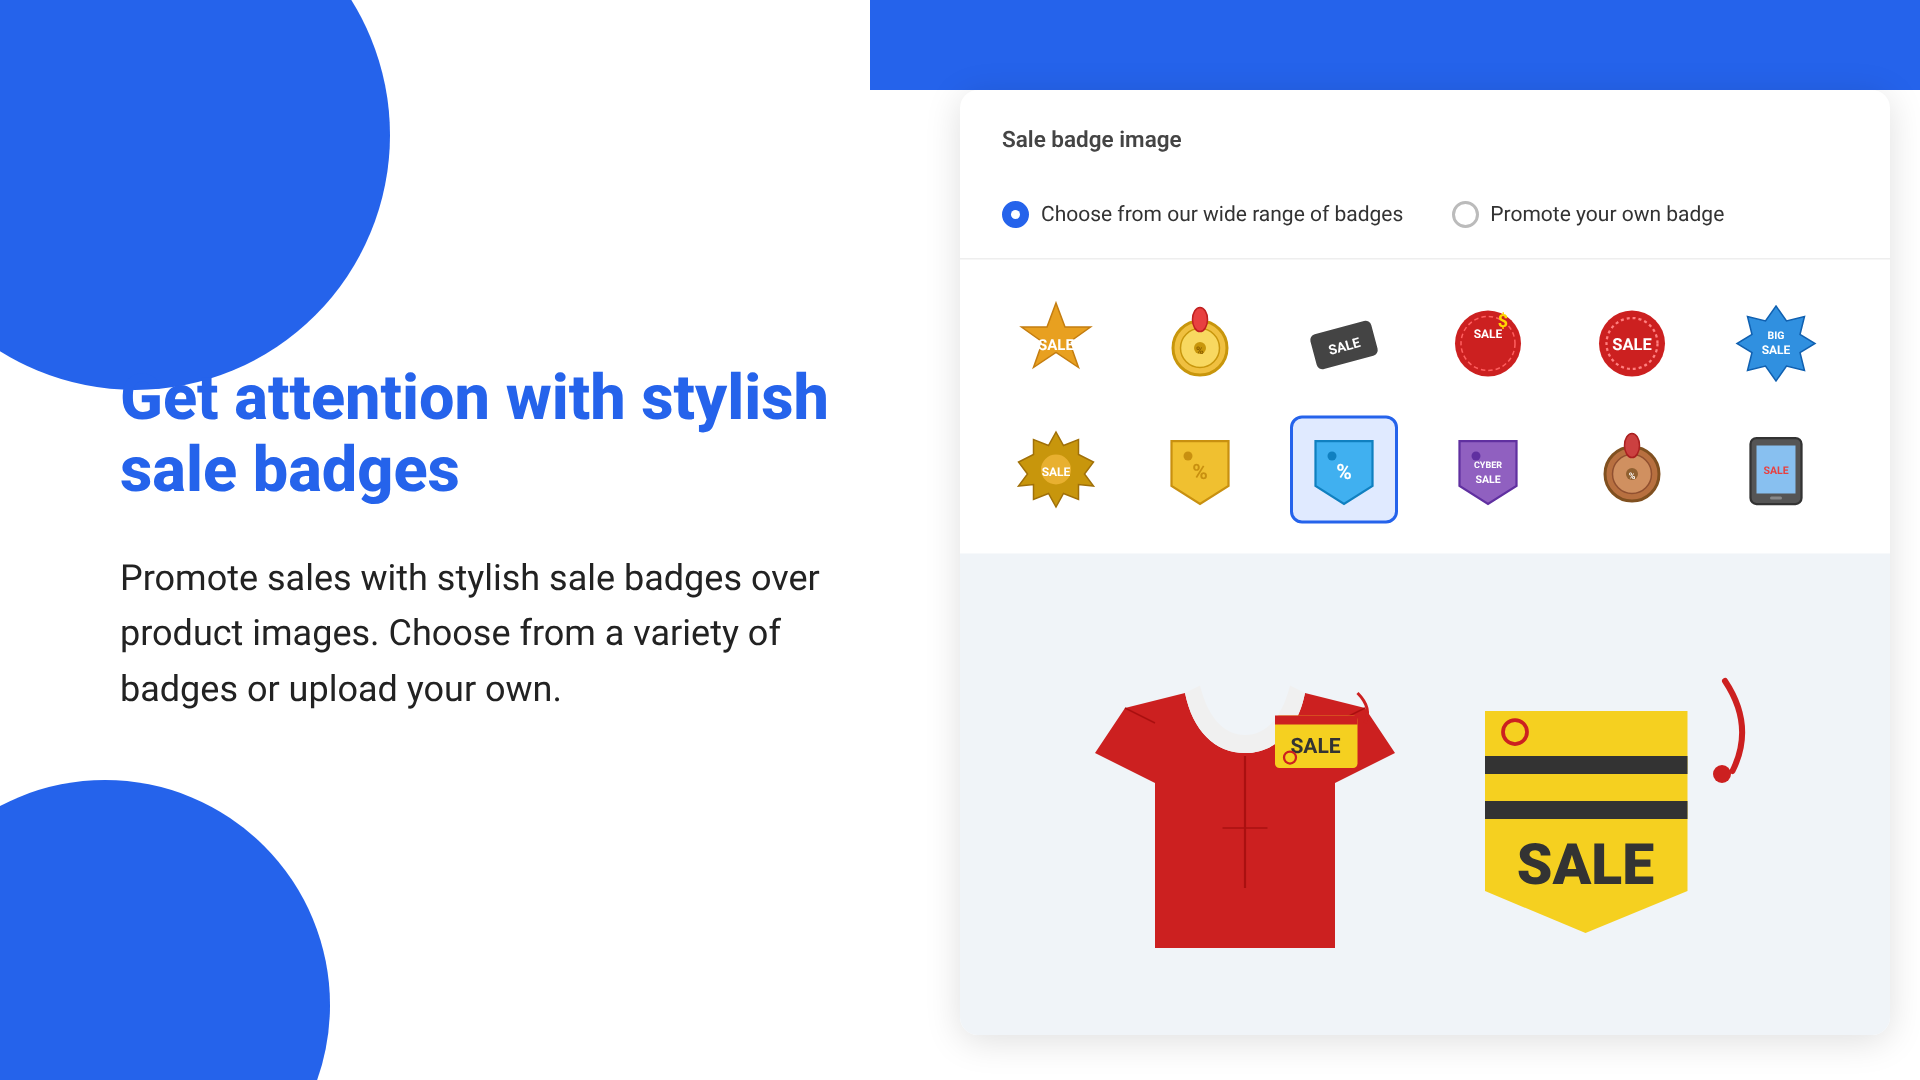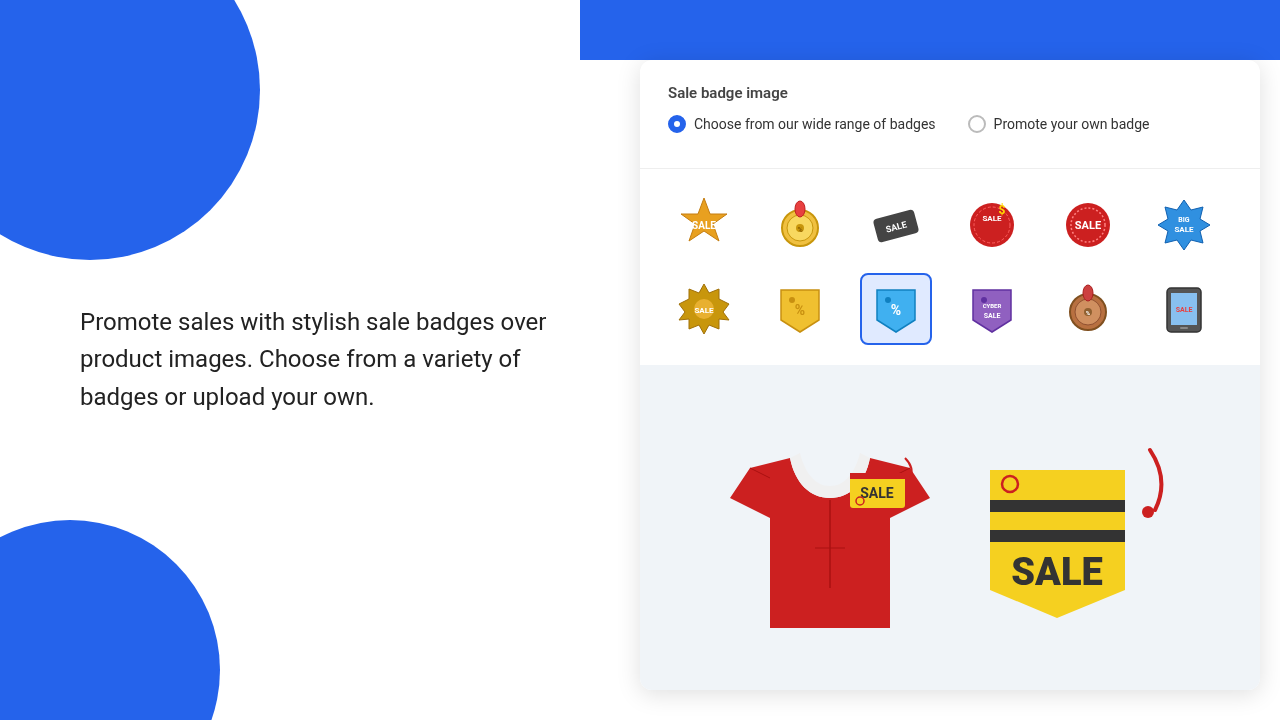--- a/index.html
+++ b/index.html
@@ -86,27 +86,27 @@
 
     
     .badge-selector {
       padding: 24px 28px 20px 28px;
       border-bottom: 1px solid #eee;
     }
     .section-title {
       font-size: 15px;
       font-weight: 600;
       color: #444;
-      margin-bottom: 13px;
+      margin-bottom: 32px;
     }
     .radio-options {
       display: flex;
       align-items: center;
       gap: 32px;
-      margin-bottom: 15px;
+      margin-bottom: 0;
     }
     .radio-option {
       display: flex;
       align-items: center;
       gap: 8px;
       font-size: 14px;
       color: #333;
       cursor: pointer;
     }
     .radio-circle {
@@ -186,20 +186,21 @@
     }
   </style>
 </head>
 <body>
 
 <div class="bg-top-right"></div>
 <div class="bg-curve-left"></div>
 <div class="bg-curve-bottom-left"></div>
 
 <div class="left-panel">
+  <h1 class="headline">Get attention with stylish sale badges</h1>
   <p class="description">Promote sales with stylish sale badges over product images. Choose from a variety of badges or upload your own.</p>
 </div>
 
 <div class="right-panel">
 
   <div class="badge-selector">
     <div class="section-title">Sale badge image</div>
     <div class="radio-options">
       <label class="radio-option">
         <div class="radio-circle selected">

